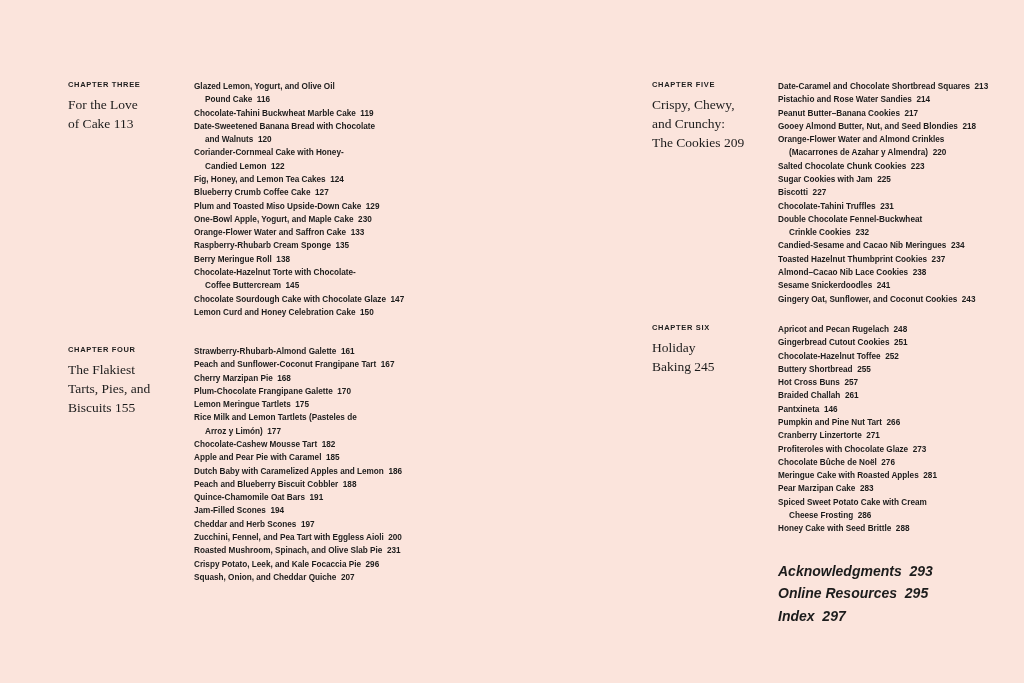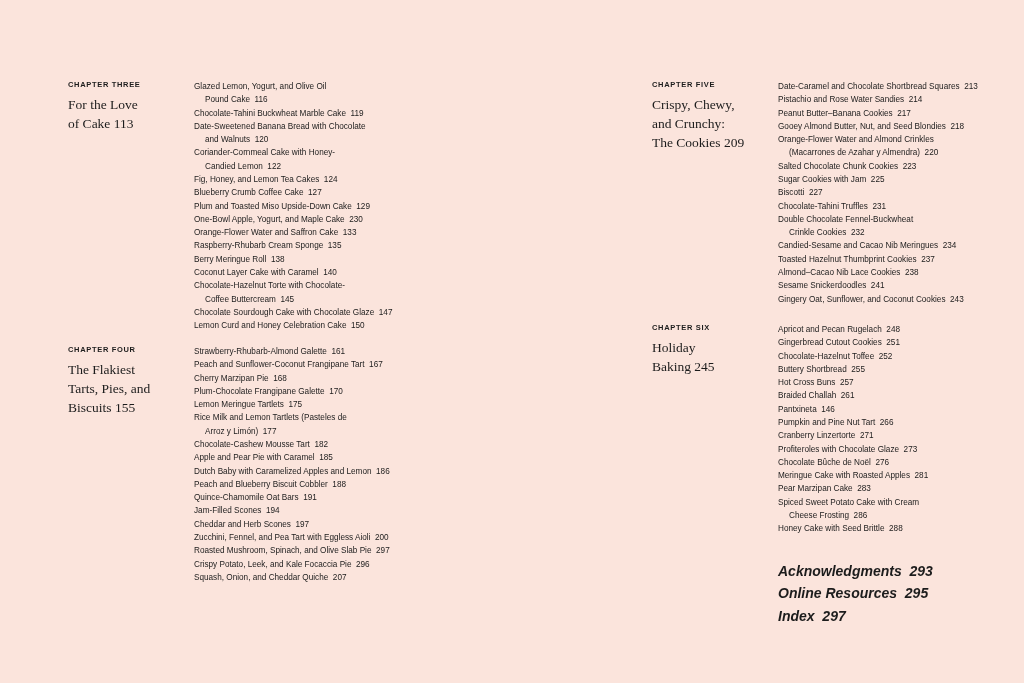--- a/index.html
+++ b/index.html
@@ -49,20 +49,21 @@
     font-family: "Liberation Serif", serif;
     font-size: 13.5px;
     line-height: 1.42;
     color: #1c1c1c;
   }
   .entries {
     margin-left: 126px;
     font-size: 8.2px;
     line-height: 1.62;
     color: #1c1c1c;
+    font-weight: bold;
   }
   .entry {
     white-space: pre-wrap;
   }
   .entry .cont {
     display: block;
     padding-left: 11px;
   }
   .backmatter {
     margin-left: 126px;
@@ -92,21 +93,20 @@
         <div class="entry"><span>Chocolate-Tahini Buckwheat Marble Cake  119</span></div>
         <div class="entry"><span>Date-Sweetened Banana Bread with Chocolate</span><span class="cont">and Walnuts  120</span></div>
         <div class="entry"><span>Coriander-Cornmeal Cake with Honey-</span><span class="cont">Candied Lemon  122</span></div>
         <div class="entry"><span>Fig, Honey, and Lemon Tea Cakes  124</span></div>
         <div class="entry"><span>Blueberry Crumb Coffee Cake  127</span></div>
         <div class="entry"><span>Plum and Toasted Miso Upside-Down Cake  129</span></div>
         <div class="entry"><span>One-Bowl Apple, Yogurt, and Maple Cake  230</span></div>
         <div class="entry"><span>Orange-Flower Water and Saffron Cake  133</span></div>
         <div class="entry"><span>Raspberry-Rhubarb Cream Sponge  135</span></div>
         <div class="entry"><span>Berry Meringue Roll  138</span></div>
-        <div class="entry"><span>Coconut Layer Cake with Caramel  140</span></div>
         <div class="entry"><span>Chocolate-Hazelnut Torte with Chocolate-</span><span class="cont">Coffee Buttercream  145</span></div>
         <div class="entry"><span>Chocolate Sourdough Cake with Chocolate Glaze  147</span></div>
         <div class="entry"><span>Lemon Curd and Honey Celebration Cake  150</span></div>
       </div>
     </div>
 
     <div class="block">
       <div class="chapter-head">
         <div class="chapter-eyebrow">CHAPTER FOUR</div>
         <div class="chapter-title" style="white-space:pre-line;">The Flakiest
@@ -121,21 +121,21 @@
         <div class="entry"><span>Lemon Meringue Tartlets  175</span></div>
         <div class="entry"><span>Rice Milk and Lemon Tartlets (Pasteles de</span><span class="cont">Arroz y Limón)  177</span></div>
         <div class="entry"><span>Chocolate-Cashew Mousse Tart  182</span></div>
         <div class="entry"><span>Apple and Pear Pie with Caramel  185</span></div>
         <div class="entry"><span>Dutch Baby with Caramelized Apples and Lemon  186</span></div>
         <div class="entry"><span>Peach and Blueberry Biscuit Cobbler  188</span></div>
         <div class="entry"><span>Quince-Chamomile Oat Bars  191</span></div>
         <div class="entry"><span>Jam-Filled Scones  194</span></div>
         <div class="entry"><span>Cheddar and Herb Scones  197</span></div>
         <div class="entry"><span>Zucchini, Fennel, and Pea Tart with Eggless Aioli  200</span></div>
-        <div class="entry"><span>Roasted Mushroom, Spinach, and Olive Slab Pie  297</span></div>
+        <div class="entry"><span>Roasted Mushroom, Spinach, and Olive Slab Pie  231</span></div>
         <div class="entry"><span>Crispy Potato, Leek, and Kale Focaccia Pie  296</span></div>
         <div class="entry"><span>Squash, Onion, and Cheddar Quiche  207</span></div>
       </div>
     </div>
 
   </div>
 
   <div class="column col-right">
 
     <div class="block" style="height:243px;">

